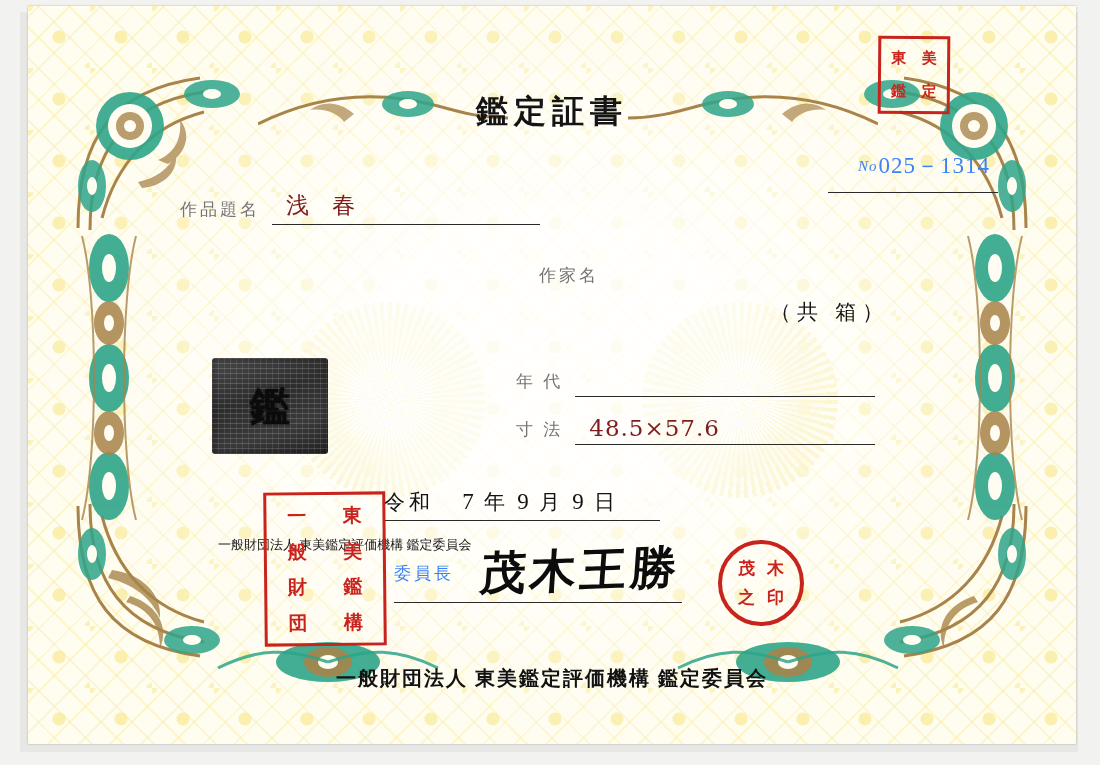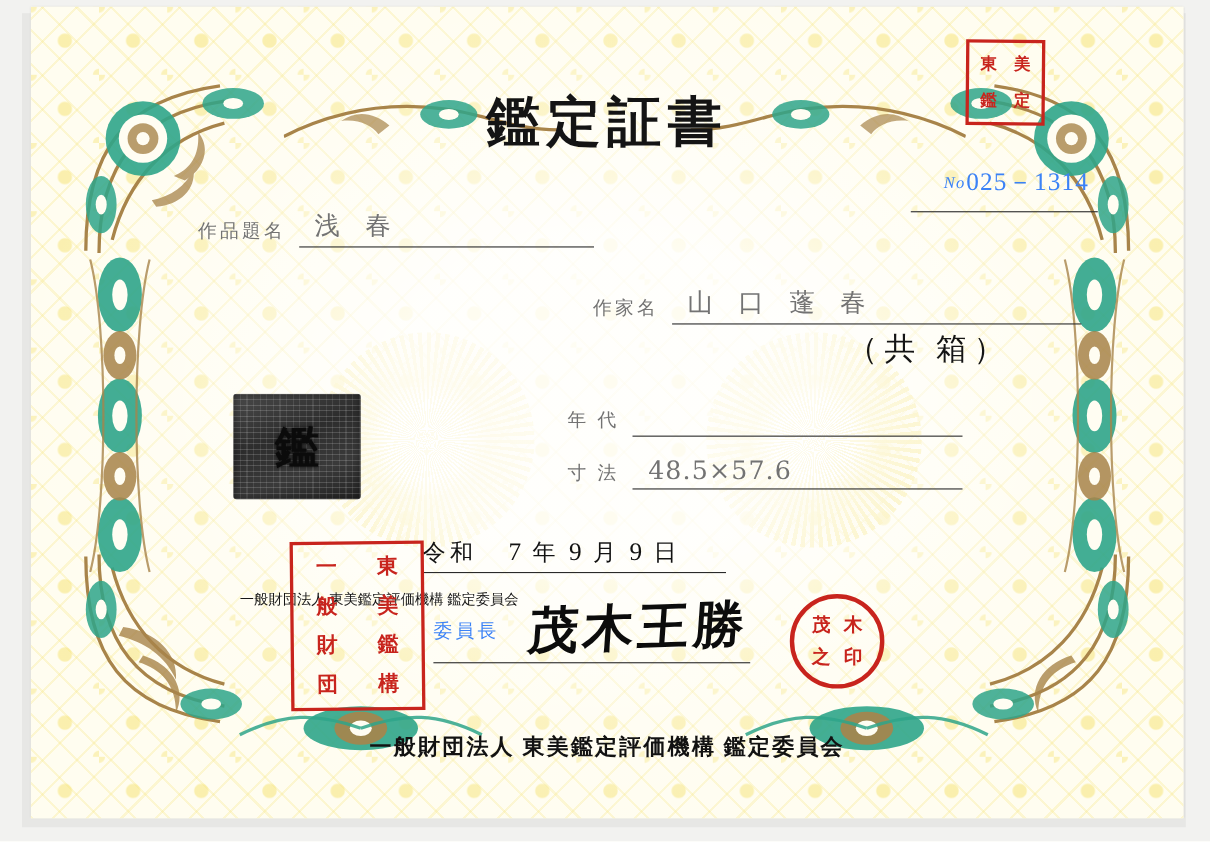--- a/index.html
+++ b/index.html
@@ -83,23 +83,23 @@
   .side.l { left: 44px;  top: 222px; }
   .side.r { right: 44px; top: 222px; transform: scaleX(-1); }
 
   .bottom-band { left: 180px; bottom: 54px; width: 700px; height: 56px; }
   .top-swash   { left: 230px; top: 78px;  width: 620px; height: 56px; }
 
   
   .title {
     position: absolute;
     left: 0; right: 0;
-    top: 72px;
+    top: 84px;
     text-align: center;
-    font-size: 49px;
+    font-size: 32px;
     letter-spacing: 6px;
     color: #141414;
     font-weight: 700;
     font-family: "DejaVu Serif", "Liberation Serif", serif;
   }
 
   
   .serial {
     position: absolute;
     right: 86px;
@@ -142,21 +142,21 @@
     border-bottom: 1px solid #2a2a2a;
     height: 30px;
     margin-left: 12px;
   }
   .field .value {
     position: absolute;
     left: 14px;
     bottom: 3px;
     font-size: 23px;
     letter-spacing: 8px;
-    color: #737373;
+    color: #7f1d1d;
     font-family: "DejaVu Serif", "Liberation Serif", serif;
   }
   .field .value.num {
     letter-spacing: 1px;
     font-size: 23px;
     margin-top: 10px;
   }
 
   
   #field-title   { left: 152px; top: 188px; }
@@ -168,21 +168,21 @@
   #field-era     { left: 488px; top: 360px; }
   #field-era     .line { width: 300px; }
 
   #field-size    { left: 488px; top: 408px; }
   #field-size    .line { width: 300px; }
 
   .kyobako {
     position: absolute;
     left: 742px;
     top: 292px;
-    font-size: 28px;
+    font-size: 21px;
     letter-spacing: 6px;
     color: #141414;
   }
 
   
   .date-row {
     position: absolute;
     left: 356px;
     top: 482px;
     display: flex;
@@ -542,23 +542,20 @@
 
     <div class="field" id="field-title">
       <span class="label">作品題名</span>
       <span class="line">
         <span class="value">浅 春</span>
       </span>
     </div>
 
     <div class="field" id="field-artist">
       <span class="label">作家名</span>
-      <span class="line">
-        <span class="value">山 口 蓬 春</span>
-      </span>
     </div>
 
     <div class="kyobako">（共 箱）</div>
 
     <div class="field" id="field-era">
       <span class="label">年 代</span>
       <span class="line">
         <span class="value"></span>
       </span>
     </div>

